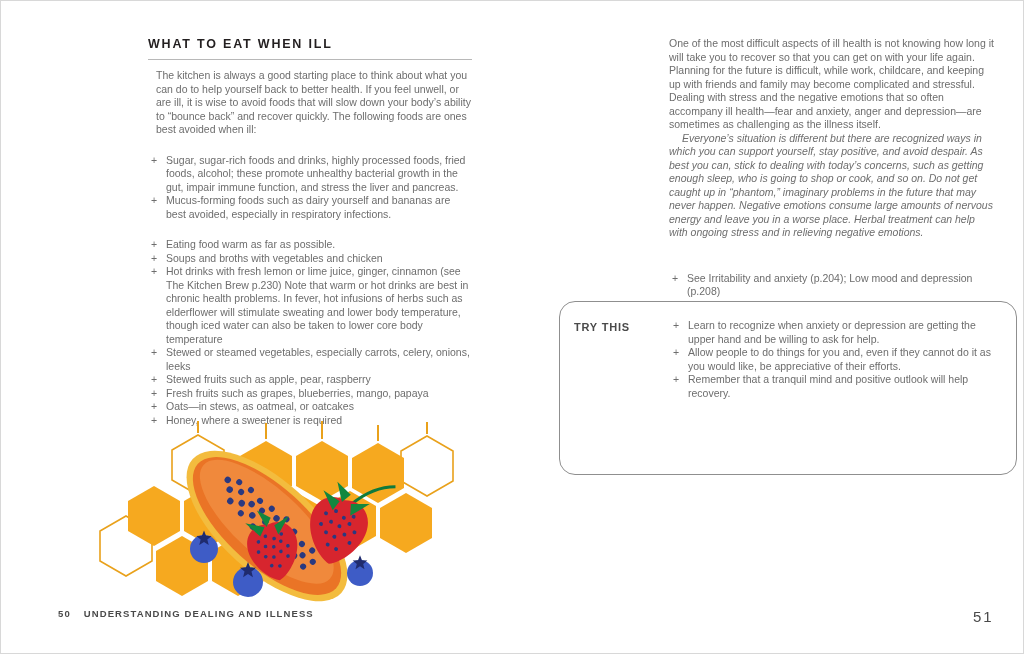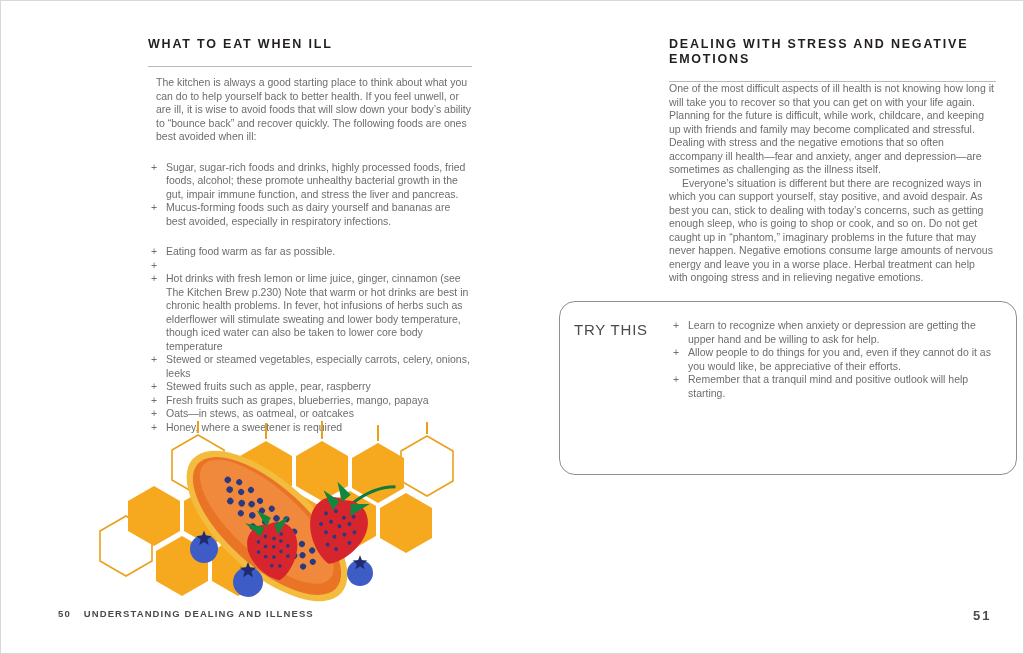--- a/index.html
+++ b/index.html
@@ -3,50 +3,50 @@
 <meta charset="utf-8">
 <style>
   html,body{margin:0;padding:0;background:#fff;}
   .sheet{
     position:relative;width:1024px;height:654px;background:#ffffff;
     border:1px solid #d8d8d8;box-sizing:border-box;overflow:hidden;
     font-family:"Liberation Sans",sans-serif;color:#6d6d6d;
   }
   h2{
     font-size:12.5px;line-height:15px;letter-spacing:1.8px;color:#231f20;
-    font-weight:700;margin:0 0 0;padding-bottom:14px;border-bottom:1px solid #b8b8b8;
+    font-weight:700;margin:0 0 0;padding-bottom:7px;border-bottom:1px solid #b8b8b8;
   }
   .col{position:absolute;top:36px;font-size:10.5px;line-height:13.5px;}
   .col-left{left:147px;width:324px;}
   .col-right{left:668px;width:327px;}
   .col p{margin:0 0 17px;}
   p.first{margin-top:9px;margin-left:8px;}
   p.cont{margin:0;}
-  p.indent{text-indent:13px;margin:0 0 16px;}
+  p.indent{text-indent:13px;margin:0 0 32px;font-style:italic;}
   ul.plus{list-style:none;margin:0 0 9px;padding:0 0 0 3px;}
   ul.plus li{display:flex;}
   ul.plus .m{width:15px;flex:0 0 15px;}
   ul.gap{margin-bottom:17px;}
   .trybox{
     position:absolute;left:558px;top:300px;width:458px;height:174px;
     border:1px solid #8f8f8f;border-radius:16px;box-sizing:border-box;background:#fff;
   }
   .trylabel{
-    position:absolute;left:14px;top:19px;font-size:15px;font-weight:400;
+    position:absolute;left:14px;top:19px;font-size:11px;font-weight:700;
     letter-spacing:.8px;color:#4a4a4a;
   }
   .trybody{position:absolute;left:110px;top:17px;width:330px;font-size:10.5px;line-height:13.5px;}
   .trybody p{margin:0 0 14px;}
   .footer-left{
     position:absolute;left:37px;top:607px;font-size:9.5px;letter-spacing:1.1px;
     font-weight:700;color:#4a4a4a;display:flex;gap:13px;align-items:baseline;padding-left:20px;
   }
   .pagenum-right{
-    position:absolute;left:972px;top:607px;font-size:13px;letter-spacing:2px;
-    font-weight:700;color:#4a4a4a;text-align:center;
+    position:absolute;left:972px;top:607px;font-size:15px;letter-spacing:2px;
+    font-weight:400;color:#4a4a4a;text-align:center;
   }
   .illus{position:absolute;left:85px;top:420px;}
 </style>
 </head>
 <body>
 
 <div class="sheet">
 
   <section>
     <div class="col col-left">
@@ -62,20 +62,21 @@
             <span>Mucus-forming foods such as dairy yourself and bananas are best avoided, especially in respiratory infections.</span>
           </li>
       </ul>
       <ul class="plus">
         <li>
             <span class="m">+</span>
             <span>Eating food warm as far as possible.</span>
           </li>
         <li>
             <span class="m">+</span>
+            <span>Soups and broths with vegetables and chicken</span>
           </li>
         <li>
             <span class="m">+</span>
             <span>Hot drinks with fresh lemon or lime juice, ginger, cinnamon (see The Kitchen Brew p.230) Note that warm or hot drinks are best in chronic health problems. In fever, hot infusions of herbs such as elderflower will stimulate sweating and lower body temperature, though iced water can also be taken to lower core body temperature</span>
           </li>
         <li>
             <span class="m">+</span>
             <span>Stewed or steamed vegetables, especially carrots, celery, onions, leeks</span>
           </li>
         <li>
@@ -239,21 +240,20 @@
     </svg>
 
     <div class="footer-left">
       <span>50</span>
       <span>UNDERSTANDING DEALING AND ILLNESS</span>
     </div>
   </section>
 
   <section>
     <div class="col col-right">
-      <h2>DEALING WITH STRESS AND NEGATIVE EMOTIONS</h2>
       <p class="first cont">One of the most difficult aspects of ill health is not knowing how long it will take you to recover so that you can get on with your life again. Planning for the future is difficult, while work, childcare, and keeping up with friends and family may become complicated and stressful. Dealing with stress and the negative emotions that so often accompany ill health—fear and anxiety, anger and depression—are sometimes as challenging as the illness itself.</p>
       <p class="indent">Everyone’s situation is different but there are recognized ways in which you can support yourself, stay positive, and avoid despair. As best you can, stick to dealing with today’s concerns, such as getting enough sleep, who is going to shop or cook, and so on. Do not get caught up in “phantom,” imaginary problems in the future that may never happen. Negative emotions consume large amounts of nervous energy and leave you in a worse place. Herbal treatment can help with ongoing stress and in relieving negative emotions.</p>
       <ul class="plus">
         <li>
             <span class="m">+</span>
             <span>See Irritability and anxiety (p.204); Low mood and depression (p.208)</span>
           </li>
       </ul>
     </div>
 
@@ -264,21 +264,21 @@
           <li>
               <span class="m">+</span>
               <span>Learn to recognize when anxiety or depression are getting the upper hand and be willing to ask for help.</span>
             </li>
           <li>
               <span class="m">+</span>
               <span>Allow people to do things for you and, even if they cannot do it as you would like, be appreciative of their efforts.</span>
             </li>
           <li>
               <span class="m">+</span>
-              <span>Remember that a tranquil mind and positive outlook will help starting.</span>
+              <span>Remember that a tranquil mind and positive outlook will help recovery.</span>
             </li>
         </ul>
       </div>
     </div>
 
     <div class="pagenum-right">51</div>
   </section>
 
 </div>
 

